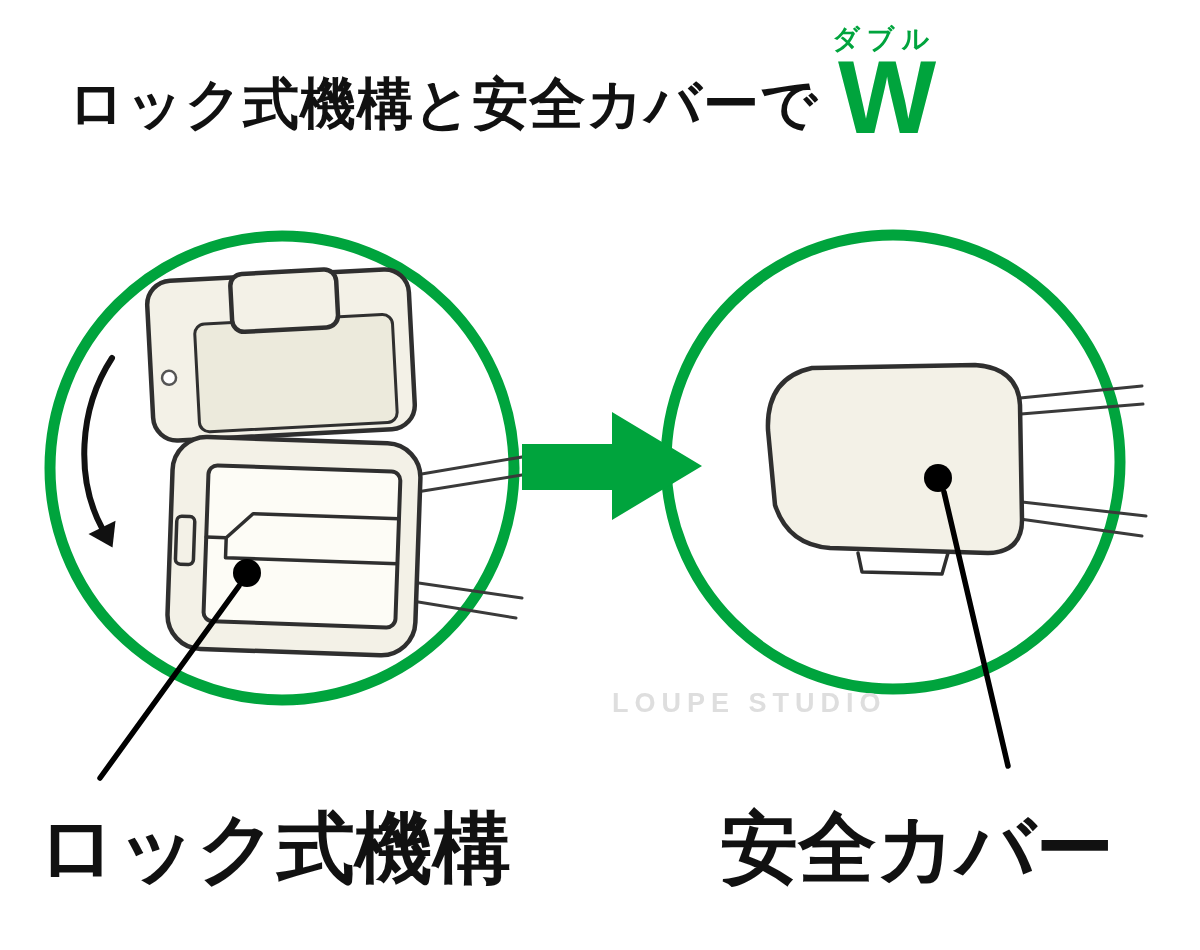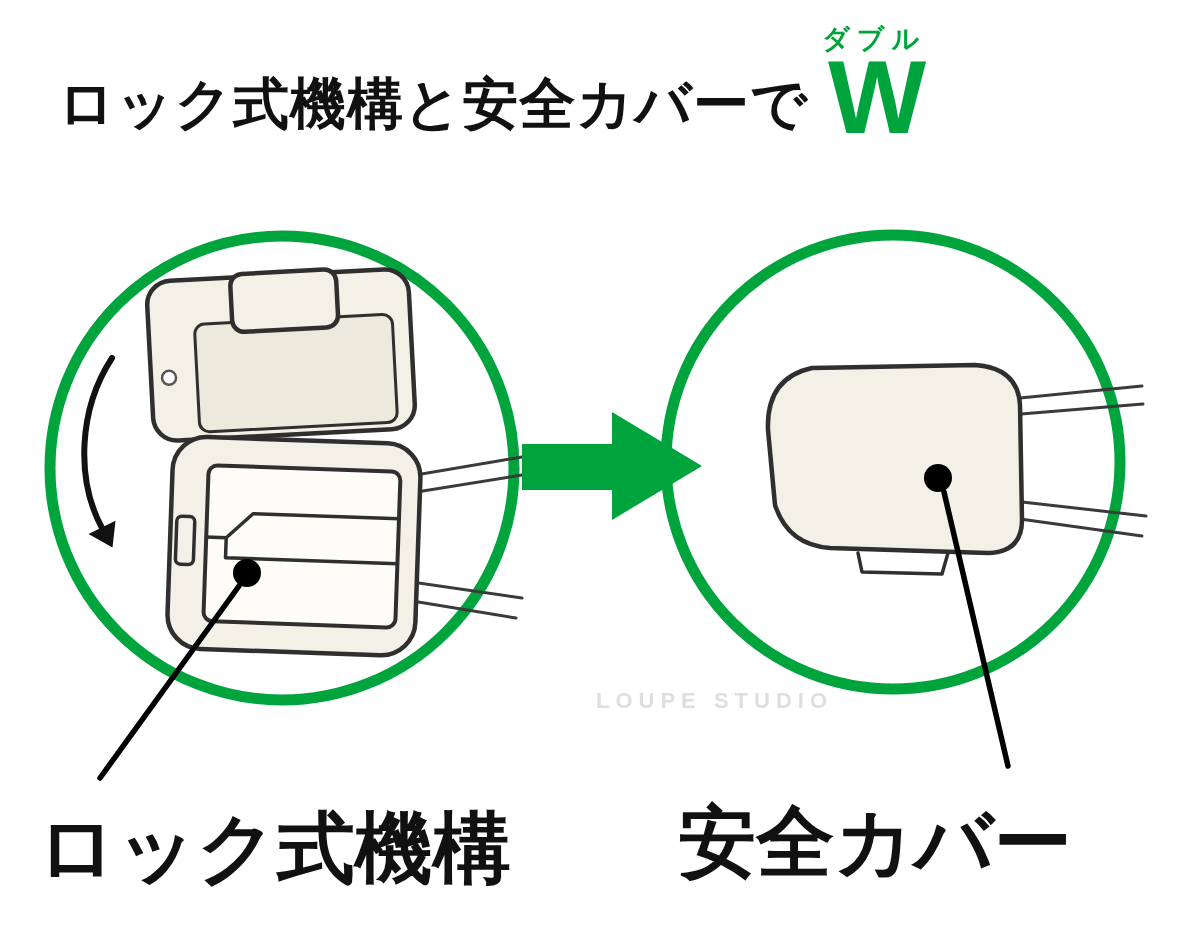--- a/index.html
+++ b/index.html
@@ -21,21 +21,21 @@
   .stage{position:absolute;inset:0;}
   svg.diagram{position:absolute;left:0;top:0;}
 
   
   .title-row{
     position:absolute;left:58px;top:26px;
     display:flex;align-items:flex-end;white-space:nowrap;
   }
   .title-main,.title-suffix{
     font-size:56px;font-weight:900;line-height:1;padding-bottom:8px;
-    letter-spacing:1px;color:var(--ink);
+    letter-spacing:1px;color:var(--ink);margin-left:10px;
   }
   .w-group{
     display:flex;flex-direction:column;align-items:flex-end;
     margin:0 4px 0 14px;
   }
   .w-ruby{
     color:var(--green);font-size:27px;font-weight:900;
     letter-spacing:7px;line-height:1;margin-bottom:2px;
   }
   .w-letter{
@@ -55,26 +55,26 @@
   .callout-dot{fill:#000;stroke:none;}
   .callout-line{stroke:#000;stroke-width:5.5;stroke-linecap:round;}
 
   
   .bottom-label{
     position:absolute;top:806px;text-align:center;
     font-size:78px;font-weight:900;line-height:1.1;letter-spacing:0px;
     color:var(--ink);white-space:nowrap;
   }
   .bottom-label.left{left:4px;width:540px;}
-  .bottom-label.right{left:650px;width:450px;font-family:Liberation Mono, monospace;}
+  .bottom-label.right{left:692px;width:450px;}
 
   
   .watermark{
-    position:absolute;left:596px;top:688px;
-    font-size:22px;letter-spacing:6px;color:var(--watermark);
+    position:absolute;left:612px;top:688px;
+    font-size:27px;letter-spacing:6px;color:var(--watermark);
     font-weight:600;
   }
 </style>
 </head>
 <body>
 
 <div class="stage">
 
   <div class="title-row">
     <span class="title-main">ロック式機構と安全カバーで</span>

